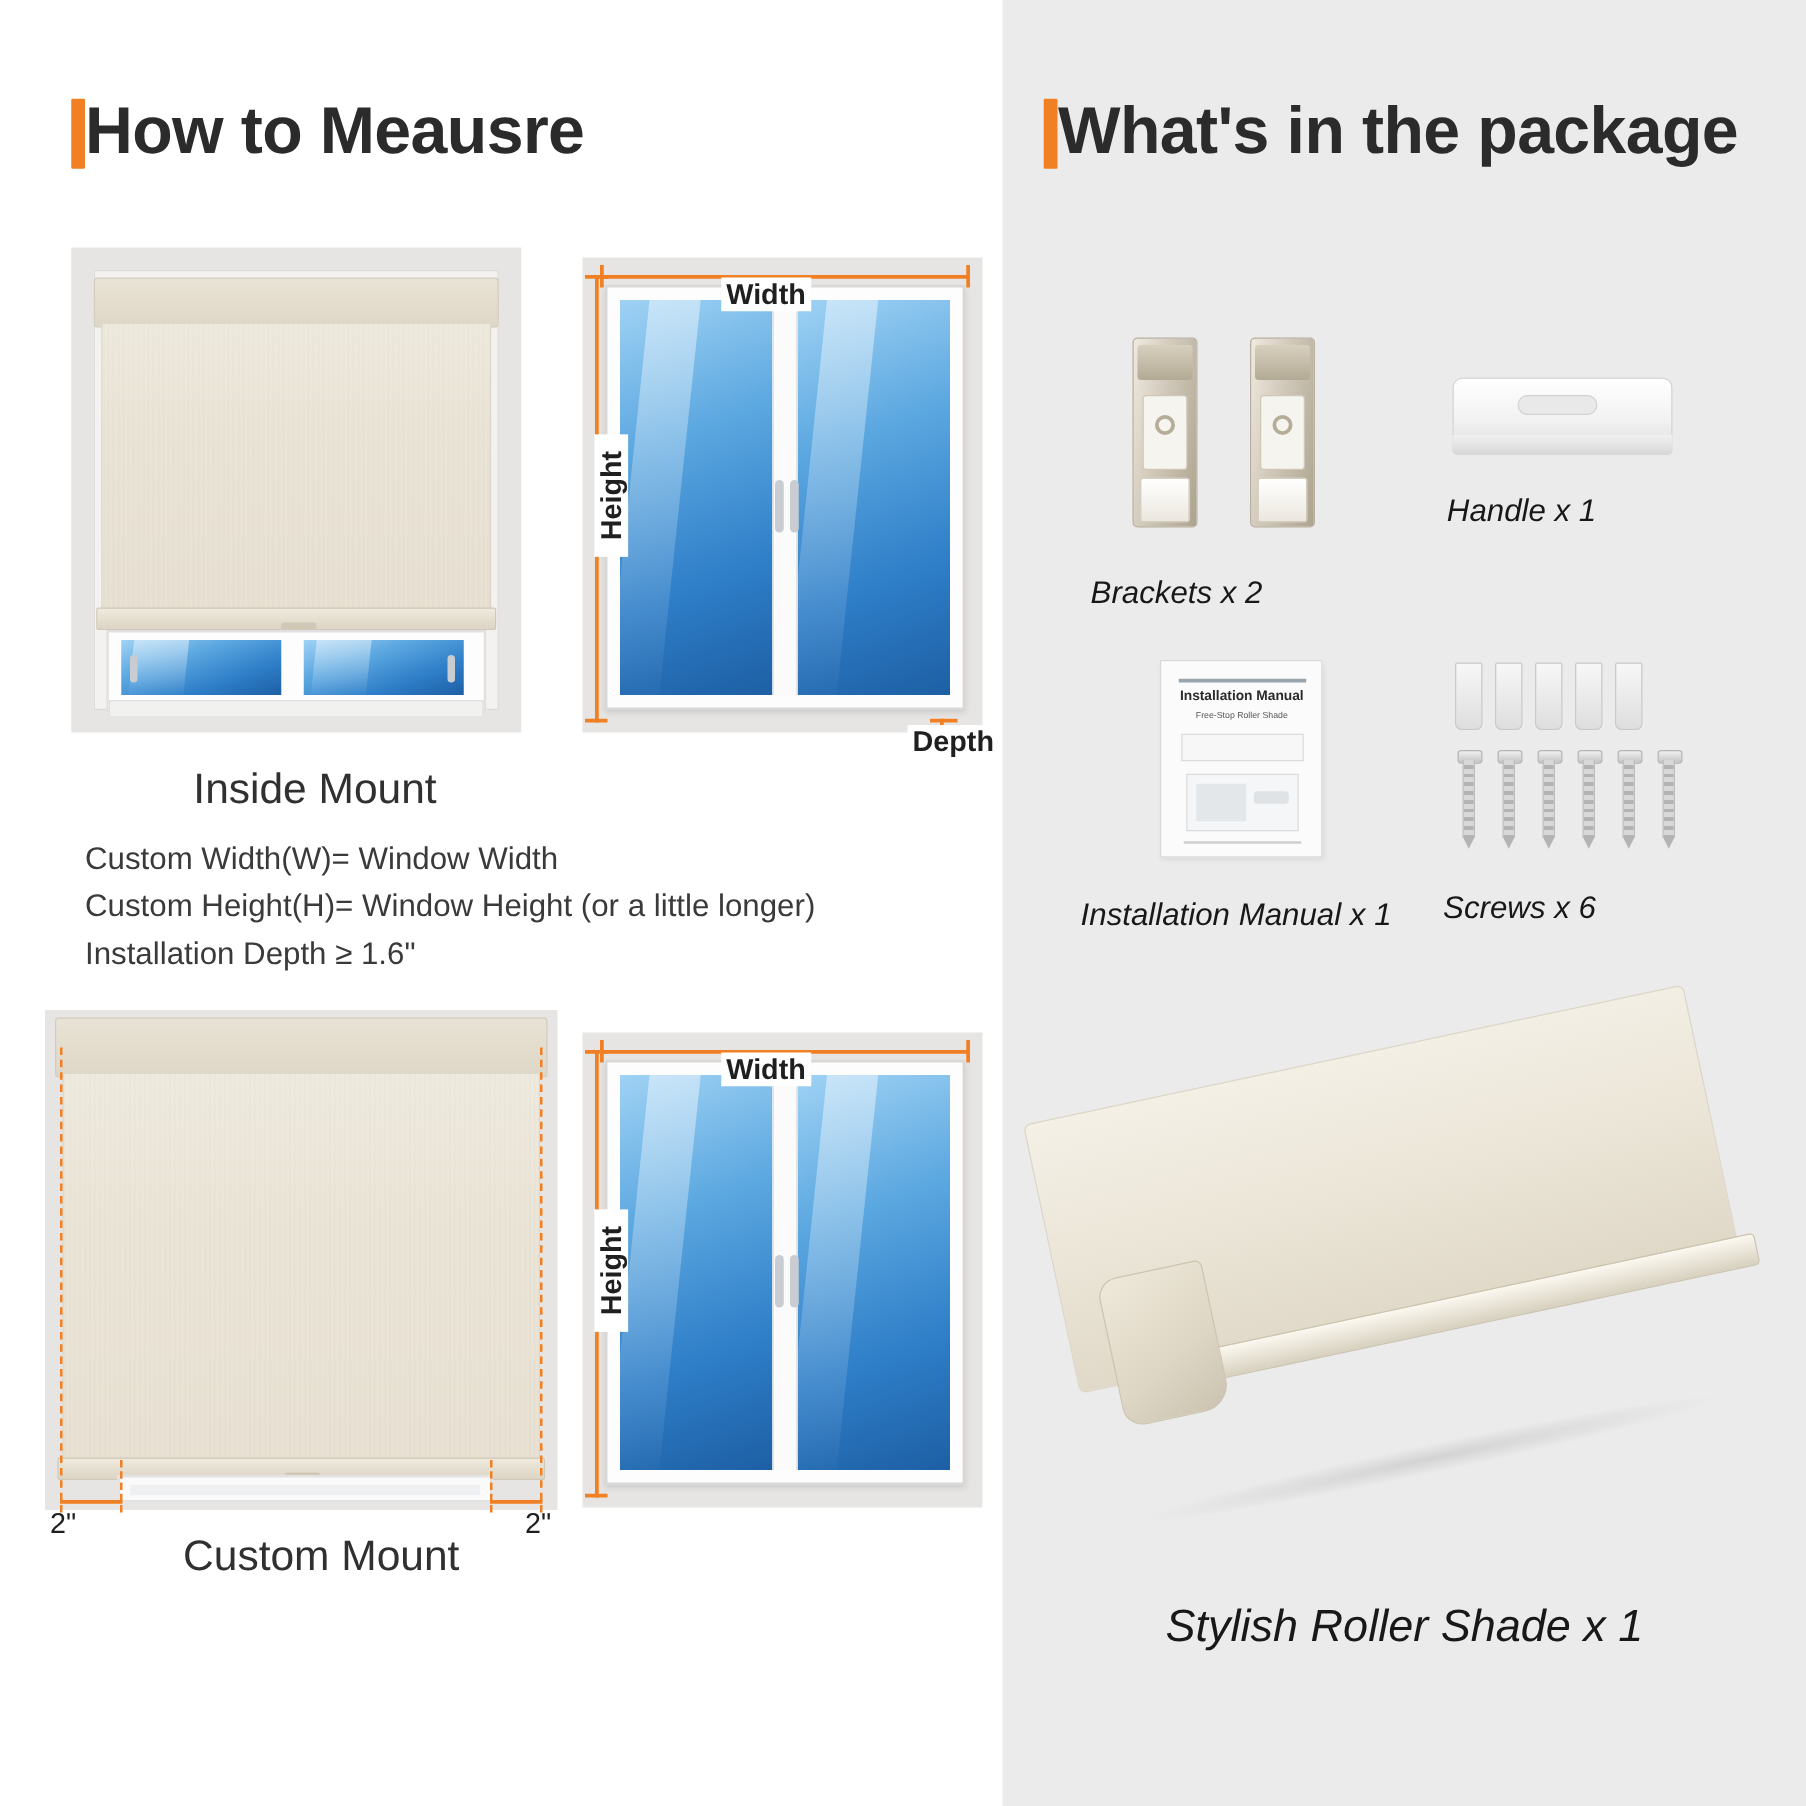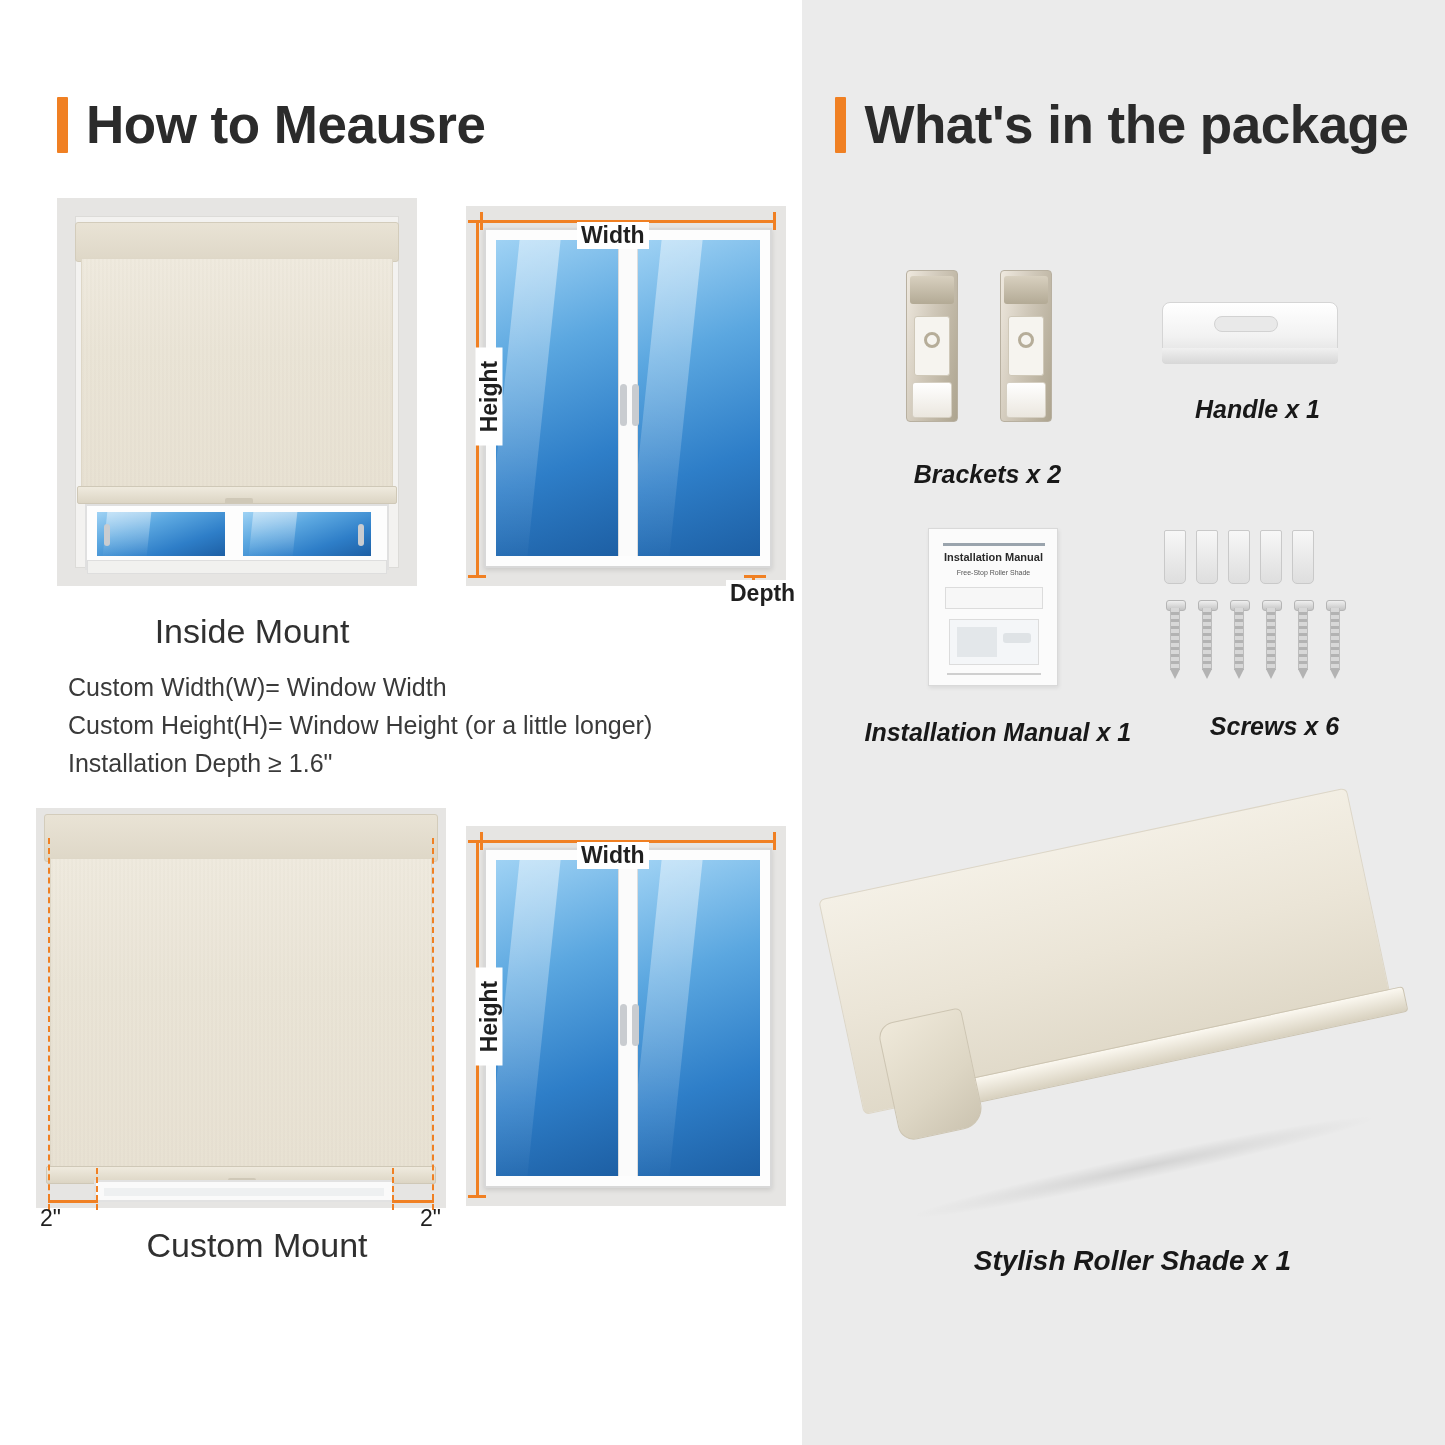--- a/index.html
+++ b/index.html
@@ -38,23 +38,22 @@
     left: 838px;
     top: 0;
     width: 2px;
     height: 1445px;
     background: #cfcfcf;
   }
 
   
   .heading {
     display: flex;
-    align-items: center;
-    gap: 18px;
-    margin-top: 20px;
+    align-items: flex-end;
+    gap: 0;
   }
   .heading .bar {
     width: 11px;
     height: 56px;
     background: #f08023;
     border-radius: 1px;
   }
   .heading .text {
     font-size: 53px;
     font-weight: bold;
@@ -187,24 +186,24 @@
   .dim-small {
     position: absolute;
     font-size: 23px;
     color: #1f1f1f;
   }
 
   
   .pkg-label {
     position: absolute;
     font-size: 25px;
-    font-weight: bold;
+    font-weight: normal;
     font-style: italic;
     color: #181818;
-    text-align: center;
+    text-align: left;
     white-space: nowrap;
   }
   .bracket {
     position: absolute;
     background: linear-gradient(100deg, #efe9df 0%, #cfc7b8 45%, #ada48f 100%);
     border: 1px solid #b8b0a0;
     border-radius: 3px;
     box-sizing: border-box;
   }
   .handle-part {
@@ -516,15 +515,15 @@
       <div class="screw-tip" style="left:166px; top:147px;"></div>
     </div>
     <div class="pkg-label" style="left:352px; top:712px; width:240px;">Screws  x 6</div>
 
     <div class="roller-wrap" style="left:42px; top:855px;">
       <div class="roller-shadow"></div>
       <div class="roller-body"></div>
       <div class="roller-rail"></div>
       <div class="roller-cap"></div>
     </div>
-    <div class="pkg-label" style="left:130px; top:1245px; width:400px; font-size:28px;">Stylish Roller Shade x 1</div>
+    <div class="pkg-label" style="left:130px; top:1280px; width:400px; font-size:36px;">Stylish Roller Shade x 1</div>
   </div>
 </div>
 
 </body></html>

